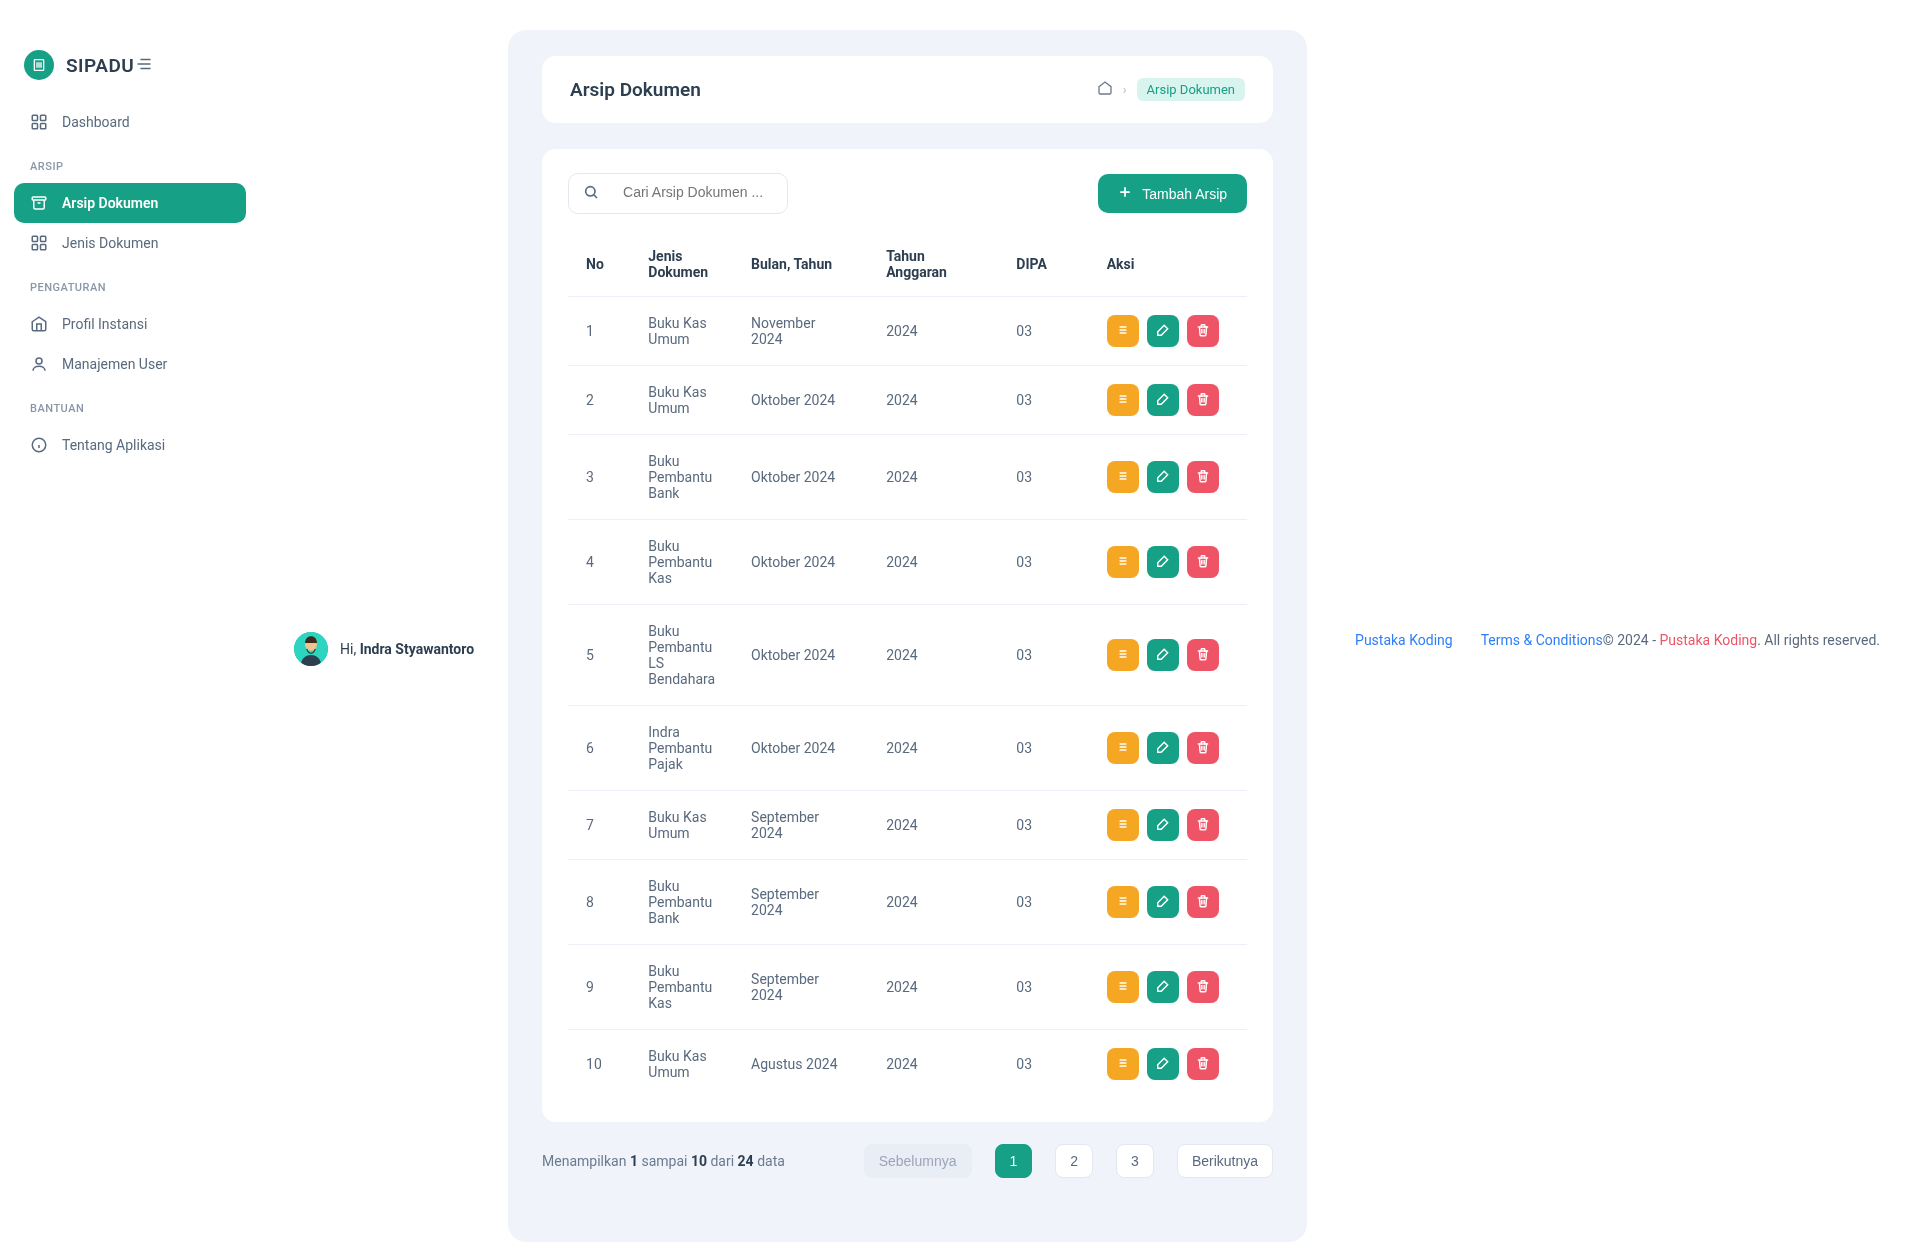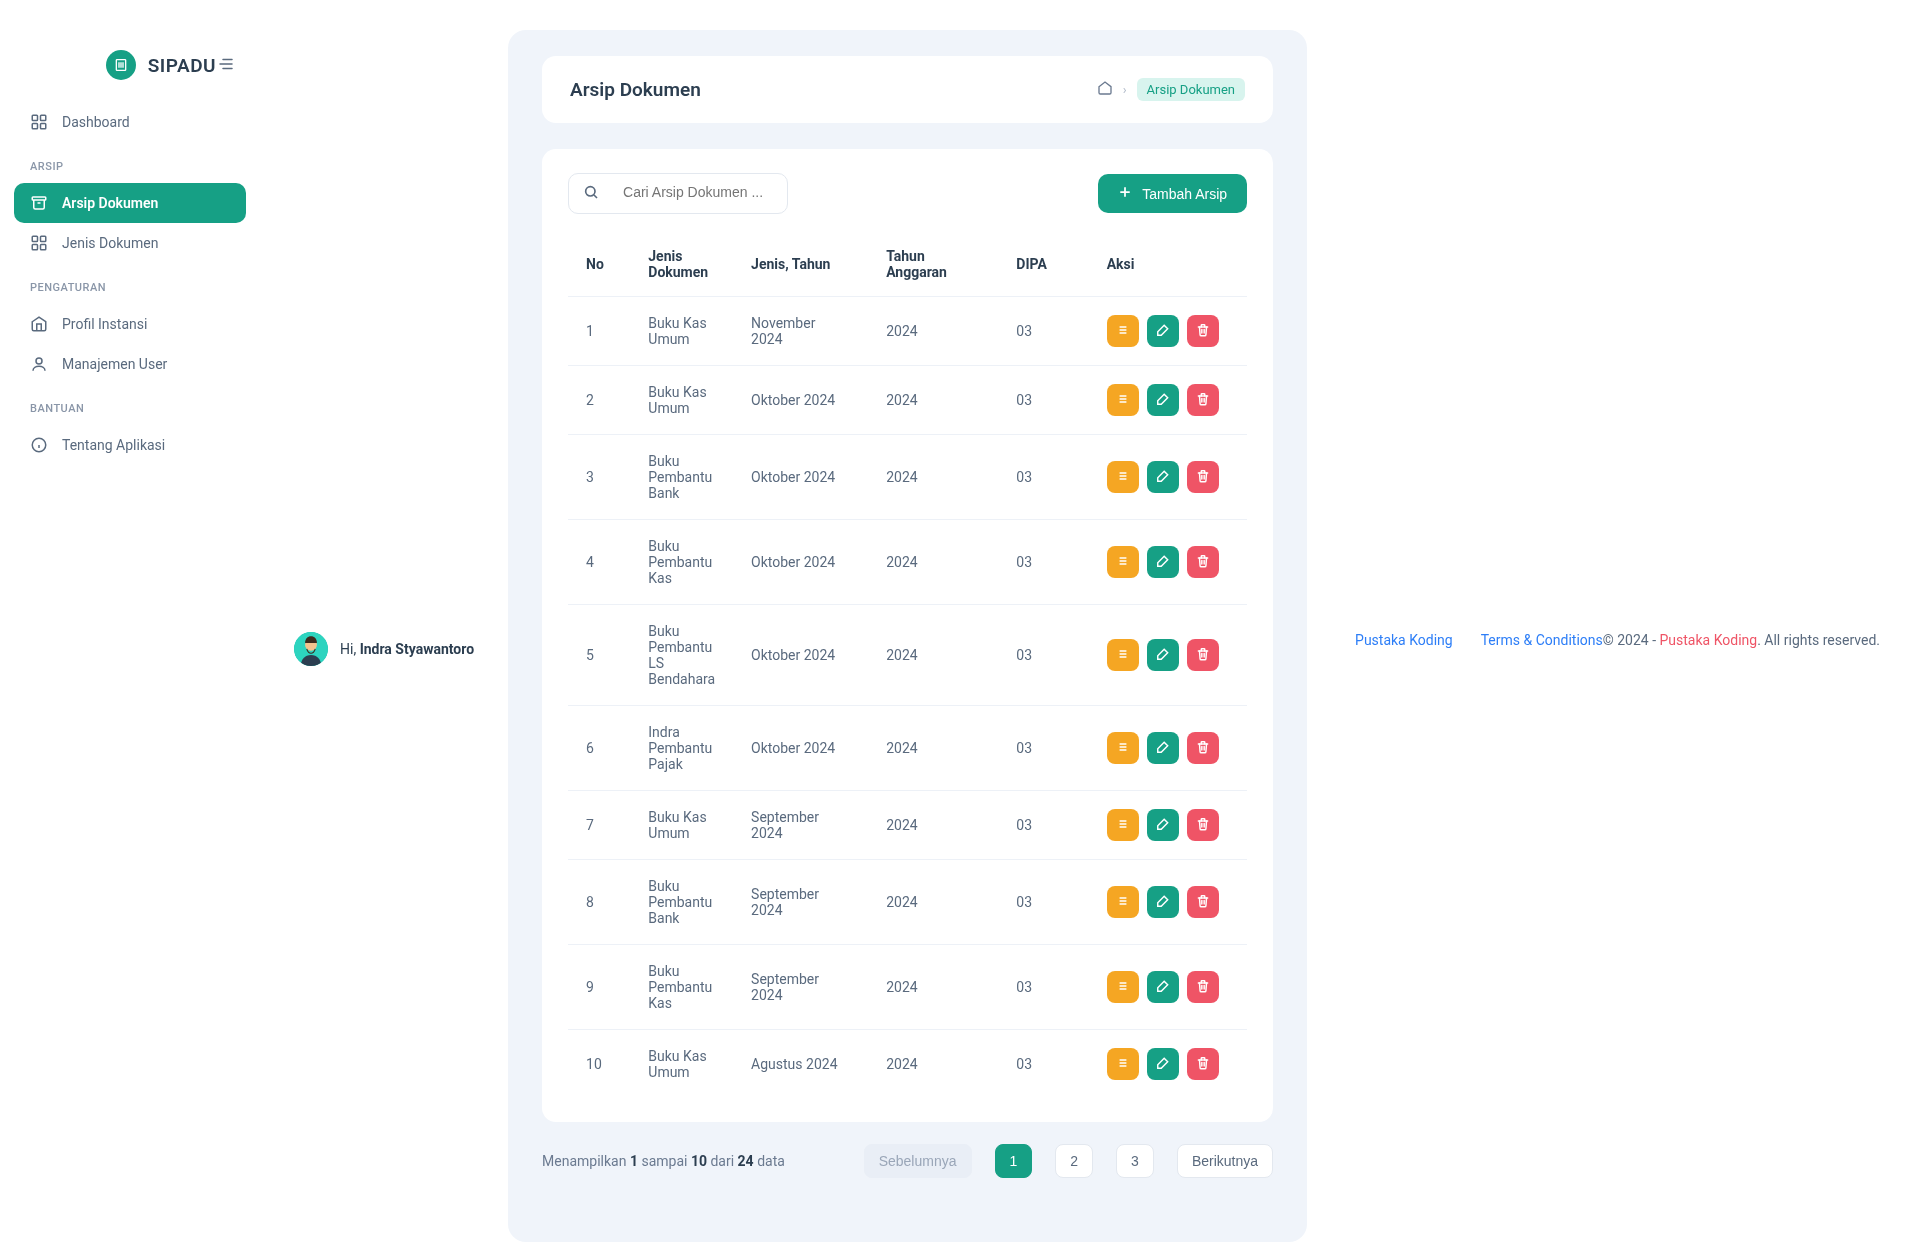--- a/index.html
+++ b/index.html
@@ -16,21 +16,21 @@
 .sidebar {
   width: 260px;
   background: #fff;
   padding: 20px 14px;
   display: flex;
   flex-direction: column;
 }
 .brand-row {
   display: flex;
   align-items: center;
-  justify-content: flex-end;
+  justify-content: flex-start;
   padding: 0 10px 22px 10px;
 }
 .brand {
   display: flex;
   align-items: center;
   gap: 12px;
 }
 .brand-logo {
   width: 30px; height: 30px;
   background: #16a085;
@@ -359,21 +359,21 @@
               </span>
               <span>Tambah Arsip</span>
             </button>
           </div>
 
           <table>
             <thead>
               <tr>
                 <th style="width:80px">No</th>
                 <th>Jenis Dokumen</th>
-                <th style="width:200px">Jenis, Tahun</th>
+                <th style="width:200px">Bulan, Tahun</th>
                 <th style="width:200px">Tahun Anggaran</th>
                 <th style="width:140px">DIPA</th>
                 <th style="width:180px">Aksi</th>
               </tr>
             </thead>
             <tbody id="table-body">
                 <tr>
                   <td>1</td>
                   <td>Buku Kas Umum</td>
                   <td>November 2024</td>

